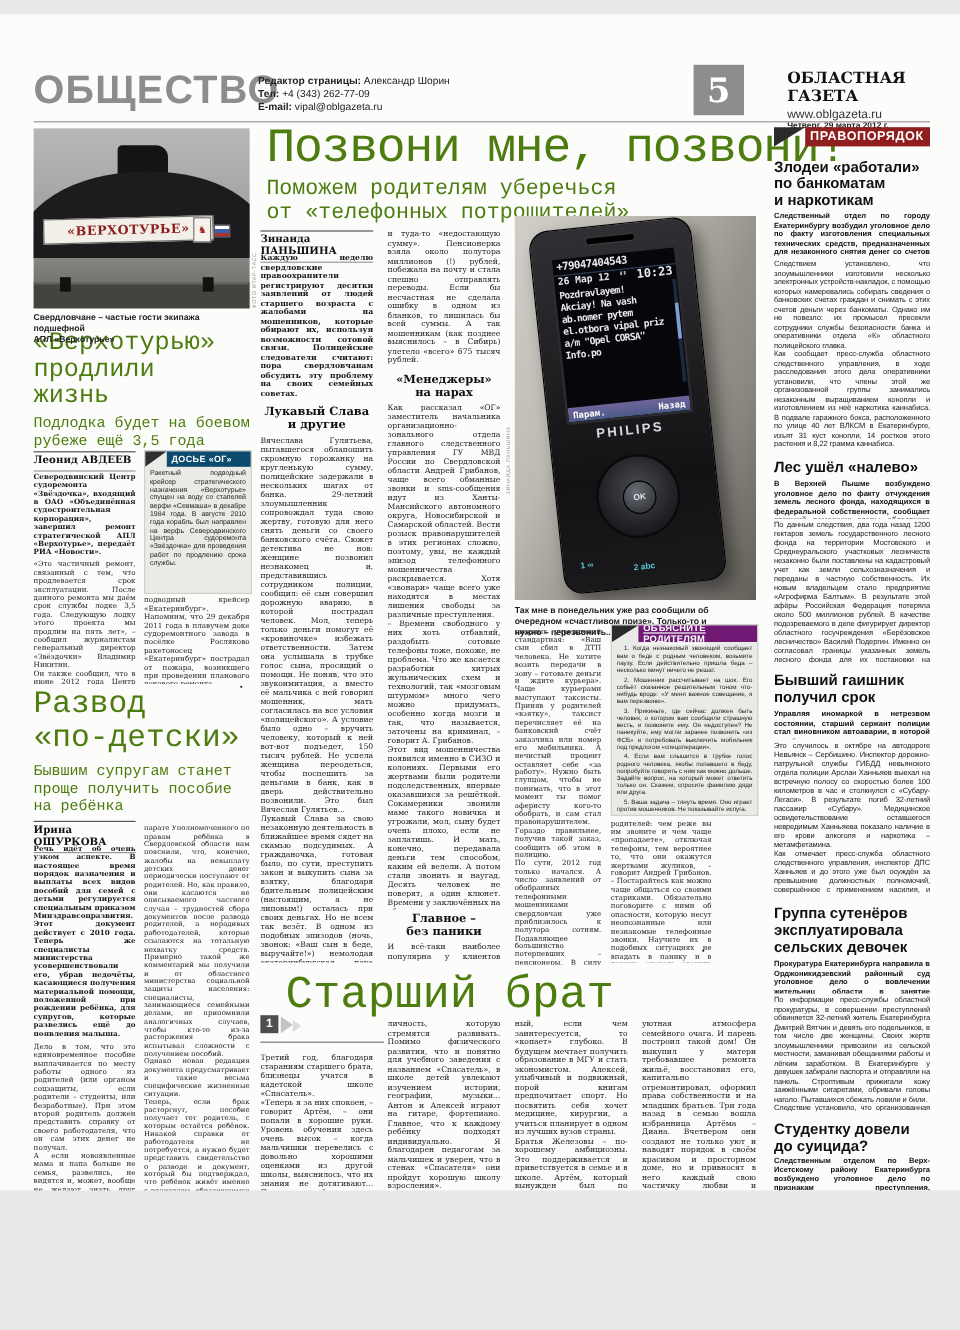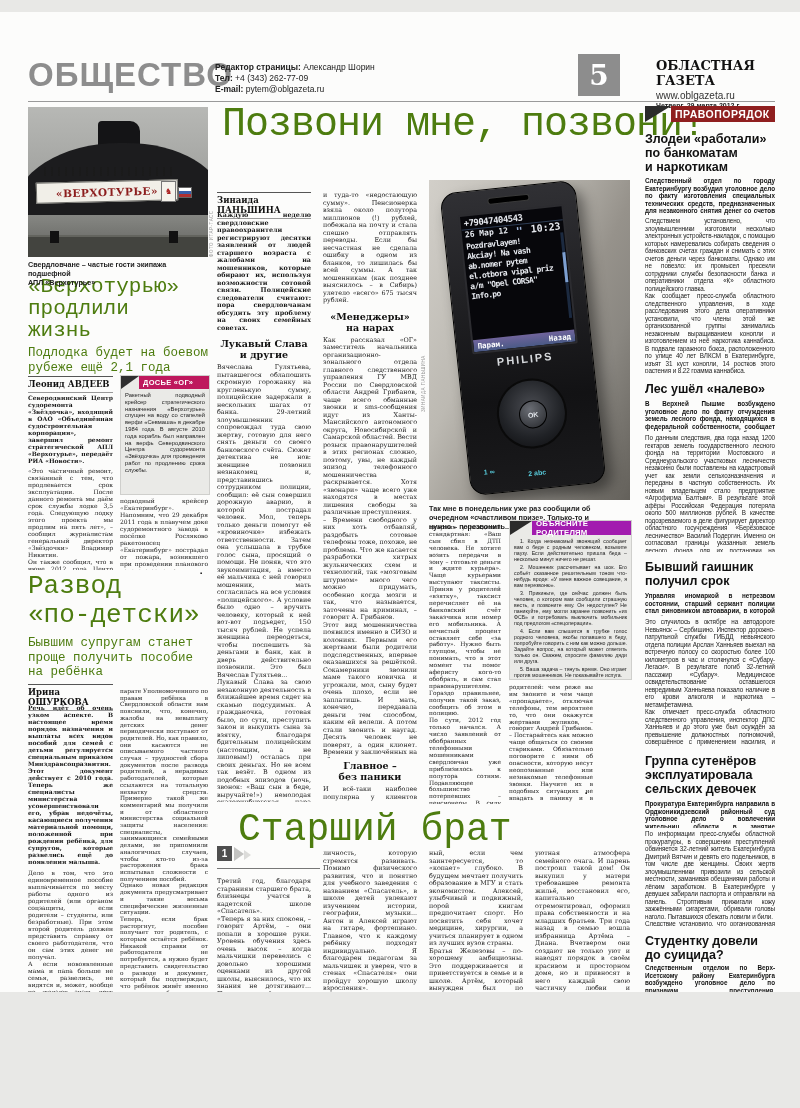--- a/index.html
+++ b/index.html
@@ -27,22 +27,22 @@
   .bold{font-weight:bold;}
   .subhead{font-family:"DejaVu Serif",serif;font-weight:bold;font-size:9.5px;line-height:11px;color:#101010;
            text-align:center;margin:6px 0 4px 0;white-space:pre-line;}
   .cap{font-family:"Liberation Sans",sans-serif;font-weight:bold;font-size:7.2px;line-height:9px;color:#222;}
   .vcred{font-size:4.5px;color:#9a9a9a;letter-spacing:.5px;writing-mode:vertical-rl;transform:rotate(180deg);}
   .endmark{font-size:6px;color:#111;}
   
   .tri{width:0;height:0;border-top:14px solid #2f2f2f;border-right:22px solid transparent;}
   .boxhead{display:flex;align-items:stretch;}
   .boxhead .bar{flex:1;color:#fff;font-weight:bold;display:flex;align-items:center;padding-left:4px;}
-  .dossier-bar{background:#be185d;font-size:7.5px;height:13px;letter-spacing:.3px;}
-  .explain-bar{background:#a21caf;font-size:7.8px;height:14px;letter-spacing:.2px;}
+  .dossier-bar{background:#0c4a6e;font-size:7.5px;height:13px;letter-spacing:.3px;}
+  .explain-bar{background:#701a75;font-size:7.8px;height:14px;letter-spacing:.2px;text-decoration:underline;}
   .law-bar{background:#8f1f1f;font-size:10.5px;height:16px;letter-spacing:.5px;}
   .graybox{background:#eaeae7;border:1px solid #cfcfcc;}
   .boxtext{font-family:"Liberation Sans",sans-serif;font-size:5.8px;line-height:6.8px;color:#222;}
   .explain-item{margin-bottom:2px;text-indent:6px;}
   
   .law-title{font-family:"Liberation Sans",sans-serif;font-weight:bold;font-size:12.5px;line-height:14px;color:#111;white-space:pre-line;}
   .law-lead{font-family:"Liberation Sans",sans-serif;font-weight:bold;font-size:6.3px;line-height:7.5px;color:#111;}
   .law-body{font-family:"Liberation Sans",sans-serif;font-size:6.3px;line-height:7.5px;color:#222;letter-spacing:-.1px;}
   .law-foot{font-family:"Liberation Sans",sans-serif;font-weight:bold;font-size:6.5px;line-height:8px;color:#111;text-align:right;white-space:pre-line;}
   
@@ -92,21 +92,21 @@
 </style>
 </head>
 <body>
 
 <div class="page">
 
   <div class="abs section-logo" style="left:28px;top:44px;">ОБЩЕСТВО</div>
   <div class="abs" style="left:215px;top:50px;">
     <div class="ed-line"><b>Редактор страницы:</b> <span>Александр Шорин</span></div>
     <div class="ed-line"><b>Тел:</b> <span>+4 (343) 262-77-09</span></div>
-    <div class="ed-line"><b>E-mail:</b> <span>pytem@oblgazeta.ru</span></div>
+    <div class="ed-line"><b>E-mail:</b> <span>vipal@oblgazeta.ru</span></div>
   </div>
   <div class="abs pagenum" style="left:578px;top:42px;width:42px;height:42px;">5</div>
   <div class="abs" style="left:656px;top:46px;width:150px;">
     <div class="masthead">ОБЛАСТНАЯ ГАЗЕТА</div>
     <div class="mast-site">www.oblgazeta.ru</div>
     <div class="mast-date">Четверг, 29 марта 2012 г.</div>
   </div>
   <div class="abs hrule" style="left:28px;top:89px;width:747px;"></div>
 
   <div class="abs photo1 clip" style="left:28px;top:95px;width:180px;height:150px;">
@@ -120,21 +120,21 @@
     <div class="bollard" style="left:22px;"></div>
     <div class="bollard" style="right:30px;"></div>
   </div>
   <div class="abs vcred" style="left:209px;top:150px;height:95px;">ФОТО ИТАР-ТАСС</div>
   <div class="abs h-serif pre" style="left:28px;top:264px;width:182px;font-size:21px;line-height:22px;">«Верхотурью»
 продлили
 жизнь</div>
   <div class="abs cap pre" style="left:28px;top:248px;width:180px;">Свердловчане – частые гости экипажа подшефной
 АПЛ «Верхотурье»</div>
   <div class="abs h-serif pre" style="left:28px;top:334px;width:182px;font-size:12.5px;line-height:14.5px;">Подлодка будет на боевом
-рубеже ещё 2,1 года</div>
+рубеже ещё 3,5 года</div>
   <div class="abs byline" style="left:28px;top:364px;width:85px;">Леонид АВДЕЕВ</div>
   <div class="abs graybox clip" style="left:120px;top:363px;width:88px;height:118px;">
     <div class="boxhead">
       <div class="tri" style="border-top-width:13px;border-right-width:18px;"></div>
       <div class="bar dossier-bar">ДОСЬЕ «ОГ»</div>
     </div>
     <div class="boxtext jt" style="padding:3px 4px;">Ракетный подводный крейсер стратегического назначения «Верхотурье» спущен на воду со стапелей верфи «Севмаша» в декабре 1984 года. В августе 2010 года корабль был направлен на верфь Северодвинского Центра судоремонта «Звёздочка» для проведения работ по продлению срока службы.</div>
   </div>
   <div class="abs clip" style="left:28px;top:382px;width:85px;height:176px;">
     <div class="sb bold jt pre">Северодвинский Центр судоремонта «Звёздочка», входящий в ОАО «Объединённая судостроительная корпорация», завершил ремонт стратегической АПЛ «Верхотурье», передаёт РИА «Новости».</div>
@@ -161,20 +161,22 @@
   </div>
   <div class="abs clip" style="left:120px;top:676px;width:88px;height:416px;">
     <div class="sb jt pre" style="font-size:5.8px;line-height:6.7px;">парате Уполномоченного по правам ребёнка в Свердловской области нам пояснили, что, конечно, жалобы на невыплату детских денег периодически поступают от родителей. Но, как правило, они касаются не описываемого частного случая – трудностей сбора документов после развода родителей, а нерадивых работодателей, которые ссылаются на тотальную нехватку средств. Примерно такой же комментарий мы получили и от областного министерства социальной защиты населения: специалисты, занимающиеся семейными делами, не припомнили аналогичных случаев, чтобы кто-то из-за расторжения брака испытывал сложности с получением пособий.
 Однако новая редакция документа предусматривает и такие весьма специфические жизненные ситуации.
 Теперь, если брак расторгнут, пособие получает тот родитель, с которым остаётся ребёнок. Никакой справки от работодателя не потребуется, а нужно будет представить свидетельство о разводе и документ, который бы подтверждал, что ребёнок живёт именно с родителем, обратившимся за пособием.</div>
     <div class="sb bold jt pre" style="font-size:5.8px;line-height:6.7px;margin-top:2px;">P.S.: В новом приказе уточняются сроки выплаты и другого пособия, которое положено беременным жёнам военнослужащих, призванных в армию. Оно должно назначаться не позднее чем через 10 дней после подачи заявления будущей матерью. А деньги ей выплачиваются не позднее 26 числа месяца, следующего за месяцем регистрации заявления.</div>
   </div>
   <div class="abs endmark" style="left:200px;top:1080px;">▪</div>
 
   <div class="abs h-serif" style="left:222px;top:90px;width:420px;font-size:40px;letter-spacing:-1px;white-space:nowrap;">Позвони мне, позвони!</div>
+  <div class="abs h-serif pre" style="left:222px;top:136px;width:410px;font-size:18px;line-height:20px;">Поможем родителям уберечься
+от «телефонных потрошителей»</div>
   <div class="abs byline" style="left:217px;top:180px;width:94px;">Зинаида ПАНЬШИНА</div>
   <div class="abs clip" style="left:217px;top:200px;width:94px;height:590px;">
     <div class="sb-c bold jt pre">Каждую неделю свердловские правоохранители регистрируют десятки заявлений от людей старшего возраста с жалобами на мошенников, которые обирают их, используя возможности сотовой связи. Полицейские следователи считают: пора свердловчанам обсудить эту проблему на своих семейных советах.</div>
     <div class="subhead">Лукавый Слава
 и другие</div>
     <div class="sb-c jt pre">Вячеслава Гулятьева, пытавшегося облапошить скромную горожанку на кругленькую сумму, полицейские задержали в нескольких шагах от банка. 29-летний злоумышленник сопровождал туда свою жертву, готовую для него снять деньги со своего банковского счёта. Сюжет детектива не нов: женщине позвонил незнакомец и, представившись сотрудником полиции, сообщил: её сын совершил дорожную аварию, в которой пострадал человек. Мол, теперь только деньги помогут её «кровиночке» избежать ответственности. Затем она услышала в трубке голос сына, просящий о помощи. Не поняв, что это звукоимитация, а вместо её мальчика с ней говорил мошенник, мать согласилась на все условия «полицейского». А условие было одно – вручить человеку, который к ней вот-вот подъедет, 150 тысяч рублей. Не успела женщина переодеться, чтобы поспешить за деньгами в банк, как в дверь действительно позвонили. Это был Вячеслав Гулятьев...
 Лукавый Слава за свою незаконную деятельность в ближайшее время сядет на скамью подсудимых. А гражданочка, готовая было, по сути, преступить закон и выкупить сына за взятку, благодаря бдительным полицейским (настоящим, а не липовым!) осталась при своих деньгах. Но не всем так везёт. В одном из подобных эпизодов (ночь, звонок: «Ваш сын в беде, выручайте!») немолодая екатеринбургская пара отдала подъехавшему таксисту не только всю наличность, но и банковскую карту с пин-кодом. Мошенники заработали на них 156 тысяч рублей. Сын пенсионеров обо всём этом узнал только утром, когда позвонил родителям.
 Историй о телефонных мошенничествах у полиции сколько угодно. А вот эта – наособицу. Потому что сумма, которую жительница села Покровского Артёмовского района «запулила» жуликам, стала рекордной. Опять же «во имя спасения дитяти» 80-летняя женщина среди ночи передала невесть кому с подъехавшим вскоре таксистом 175 тысяч рублей. А назавтра – новый звонок. Оказывается, надо срочно перечислить экспресс-переводами туда-то</div>
   </div>
   <div class="abs clip" style="left:323px;top:180px;width:94px;height:566px;">

